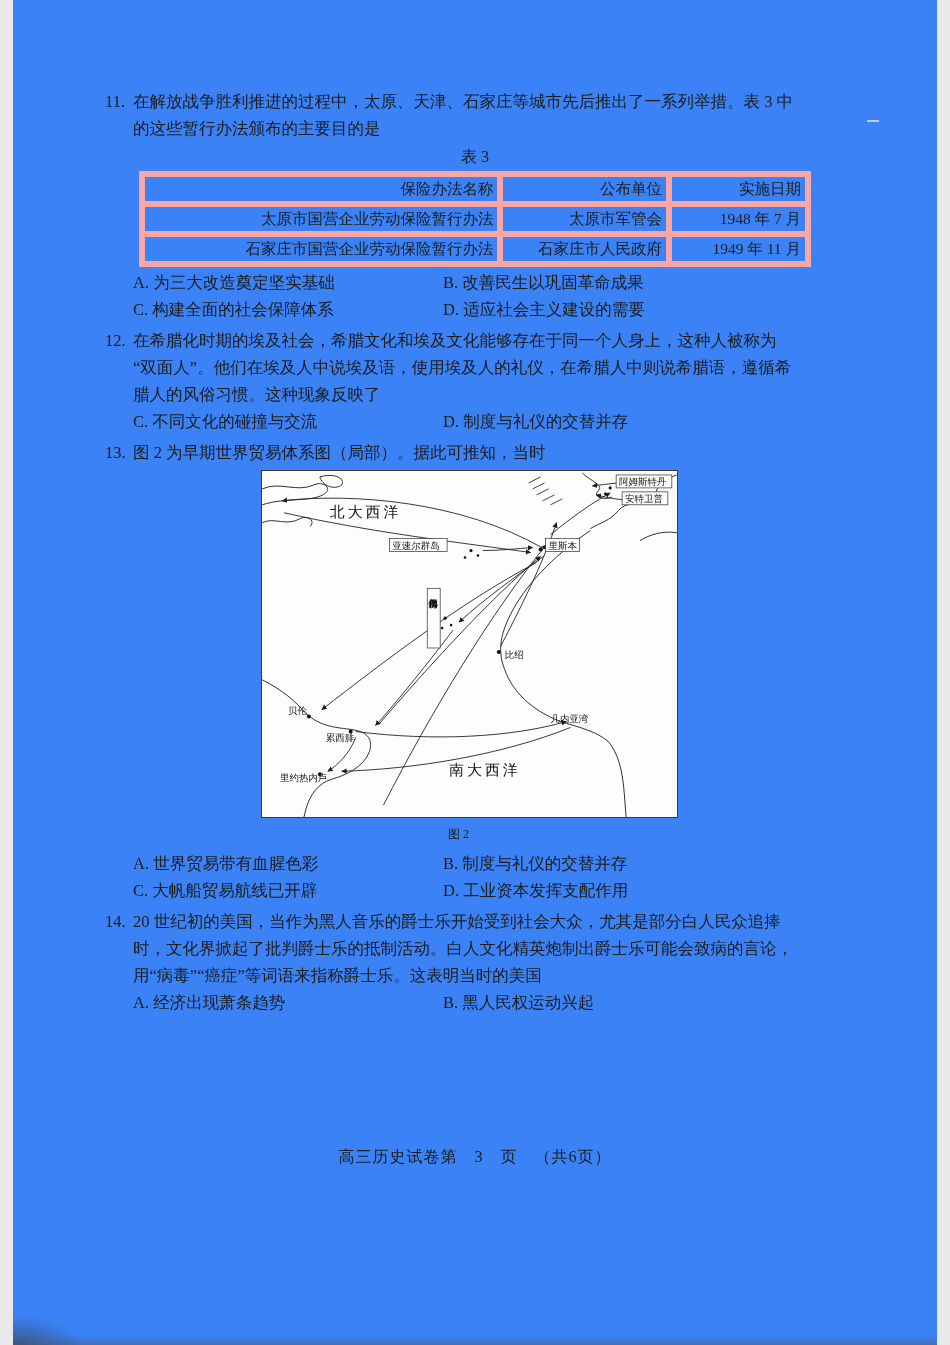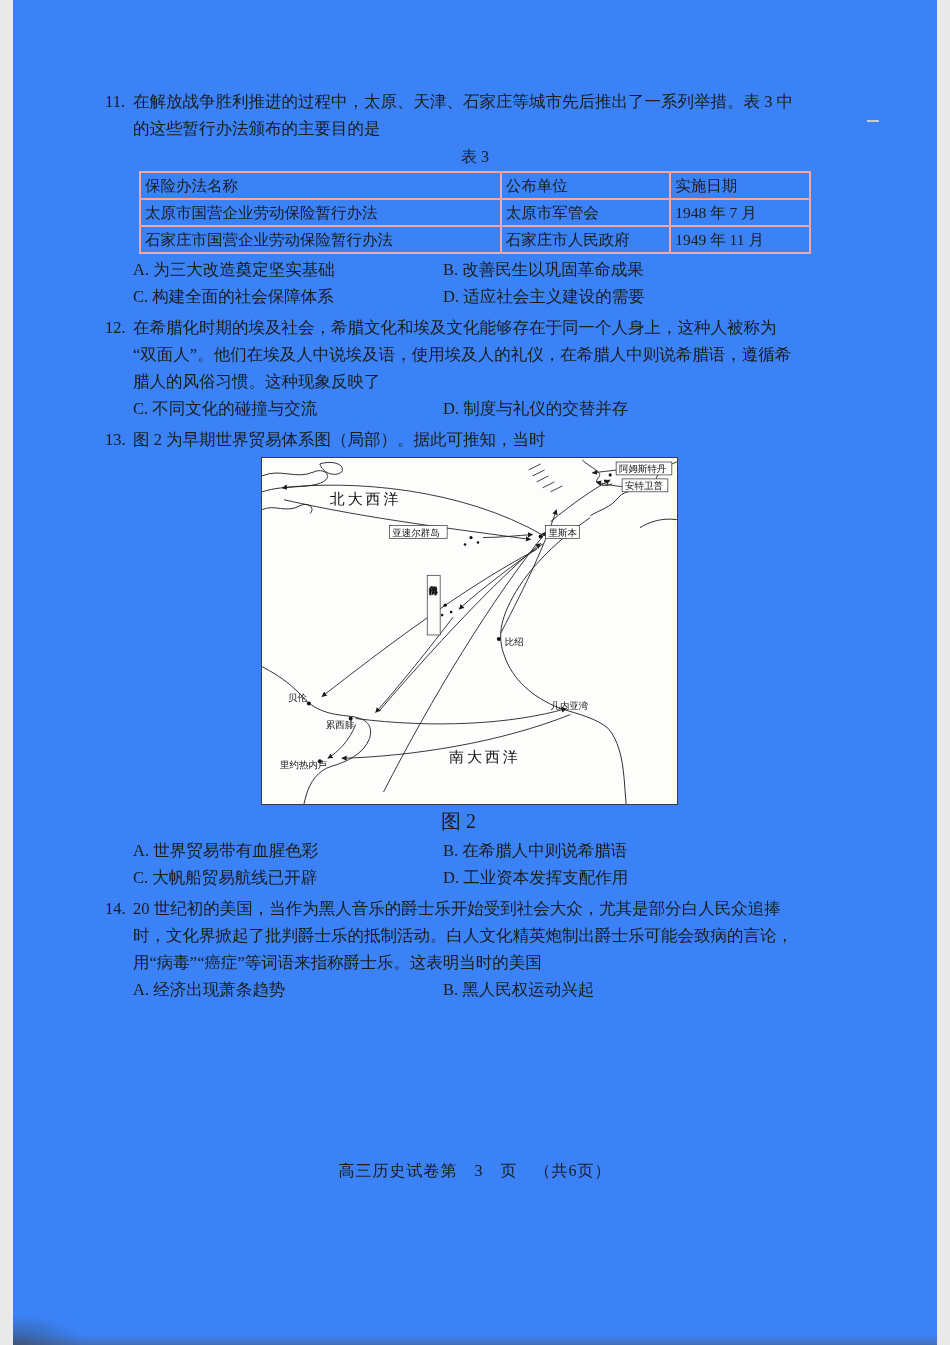--- a/index.html
+++ b/index.html
@@ -10,26 +10,26 @@
     font-family:"Liberation Serif","DejaVu Serif",serif;
     overflow:hidden;
   }
   .content { position:absolute; left:92px; top:88px; width:768px; }
   .question { position:relative; padding-left:28px; font-size:16.5px; line-height:27px; margin-bottom:4px; }
   .q-num { position:absolute; left:0; top:0; }
   .opt-row { display:flex; }
   .opt-a { width:310px; }
   .table-caption { width:672px; margin:1px 0 1px 6px; text-align:center; font-size:16px; }
   table.q-table { border-collapse:collapse; margin:0 0 2px 6px; width:672px; font-size:15.5px; line-height:20px; }
-  .q-table td, .q-table th { border:2px solid #fca5a5; text-align:left; padding:2px 4px; font-weight:normal; height:27px; }
+  .q-table td, .q-table th { border:6px solid #fca5a5; text-align:right; padding:2px 4px; font-weight:normal; height:27px; }
   .col-name { width:362px; } .col-unit { width:170px; } .col-date { width:140px; }
   .figure-wrap { margin:4px 0 2px 104px; width:419px;padding-left:24px; }
   .map-box { display:block; border:1px solid #3a3a3a; background:#fdfdfc; }
-  .fig-caption { text-align:center; font-size:20px; margin-top:3px; }
-  .footer { position:absolute; left:0; top:1147px; width:100%; text-align:center; font-size:16px; letter-spacing:1px;margin-top:14px; }
+  .fig-caption { text-align:center; font-size:12px; margin-top:3px; }
+  .footer { position:absolute; left:0; top:1147px; width:100%; text-align:center; font-size:16px; letter-spacing:1px; }
   .tick-mark { position:absolute; top:120px; right:58px; width:12px; height:2px; background:#cacaca; }
   .scan-bottom { position:absolute; left:0; bottom:0; width:100%; height:10px;
     background:linear-gradient(to bottom, rgba(110,110,110,0) 0%, rgba(80,80,80,.38) 100%); }
   .corner-smudge { position:absolute; left:0; bottom:0; width:70px; height:30px;
     background:radial-gradient(ellipse at left bottom, rgba(55,55,55,.55), rgba(55,55,55,0) 72%); }
   
   .coast { fill:none; stroke:#2f2f2f; stroke-width:1; }
   .route { fill:none; stroke:#222; stroke-width:.9; }
   .hatch { stroke:#2f2f2f; stroke-width:.9; }
   .port  { fill:#111; }
@@ -183,21 +183,21 @@
 
             <text class="ocean" x="68" y="46">北大西洋</text>
             <text class="ocean" x="188" y="306">南大西洋</text>
           </g>
         </svg>
         <div class="fig-caption">图 2</div>
       </div>
 
       <div class="opt-row">
         <span class="opt-a">A. 世界贸易带有血腥色彩</span>
-        <span>B. 在希腊人中则说希腊语</span>
+        <span>B. 制度与礼仪的交替并存</span>
       </div>
       <div class="opt-row">
         <span class="opt-a">C. 大帆船贸易航线已开辟</span>
         <span>D. 工业资本发挥支配作用</span>
       </div>
     </section>
 
     <section class="question">
       <span class="q-num">14.</span>
       <div>20 世纪初的美国，当作为黑人音乐的爵士乐开始受到社会大众，尤其是部分白人民众追捧</div>

